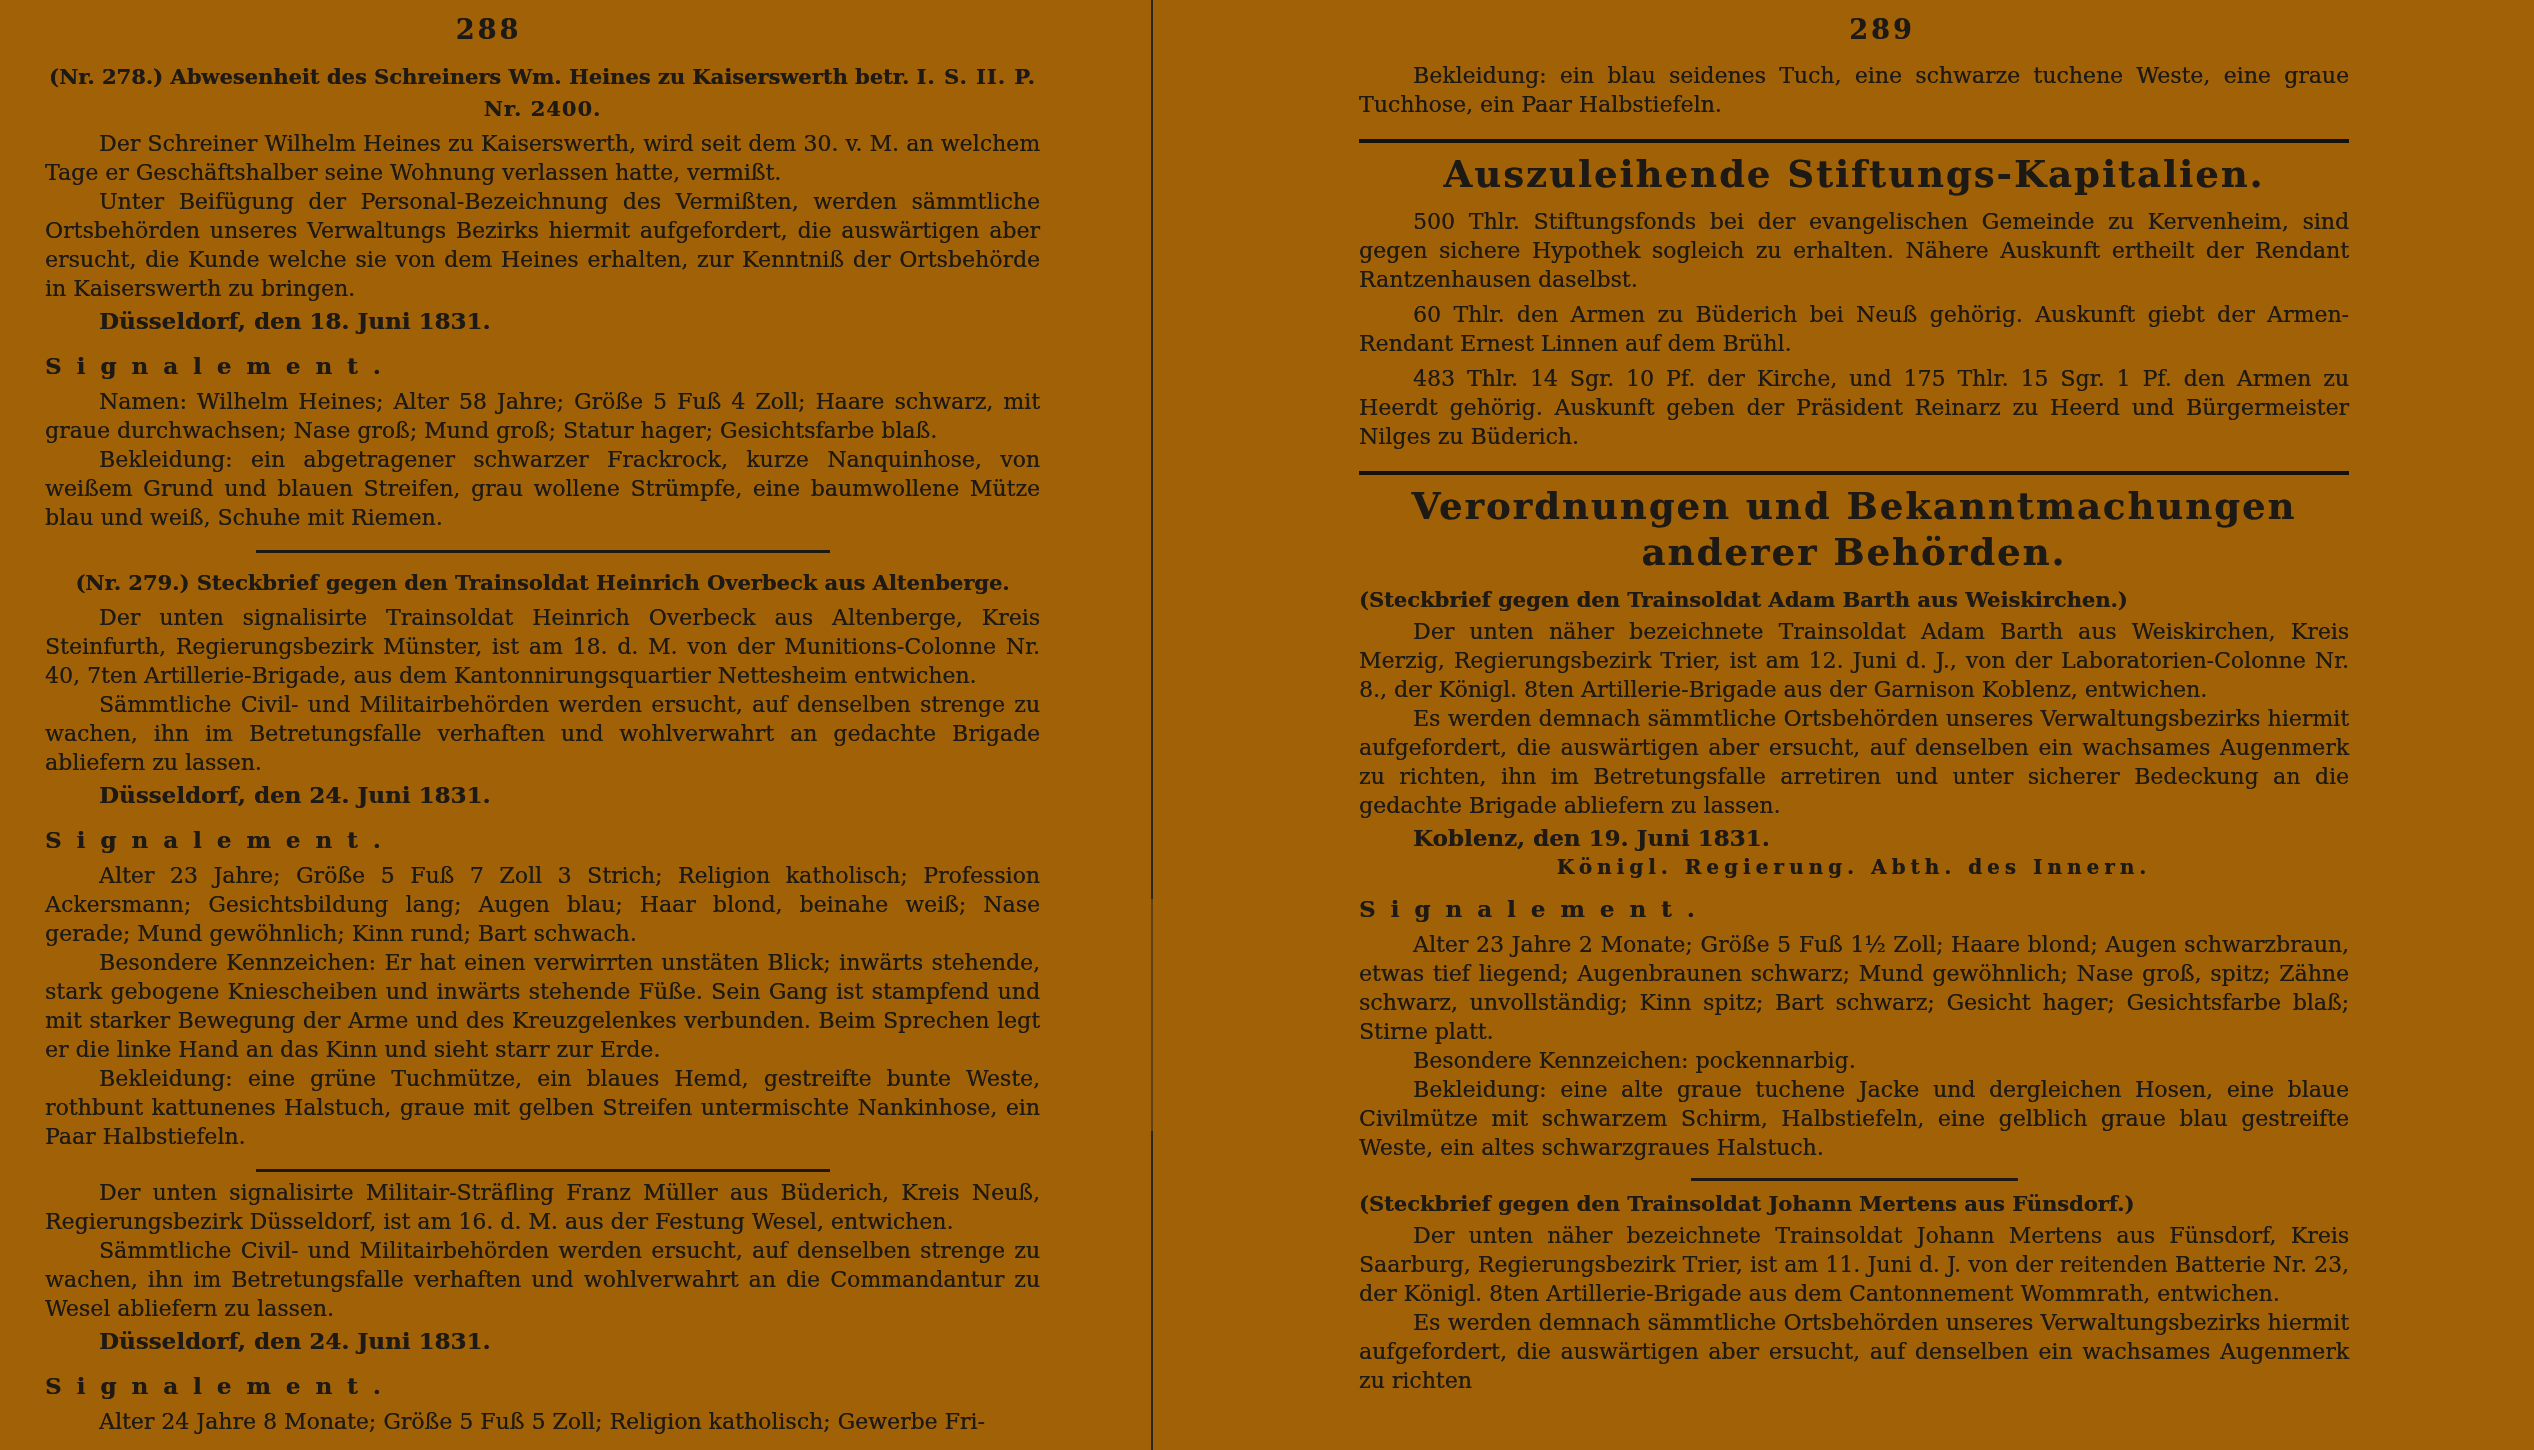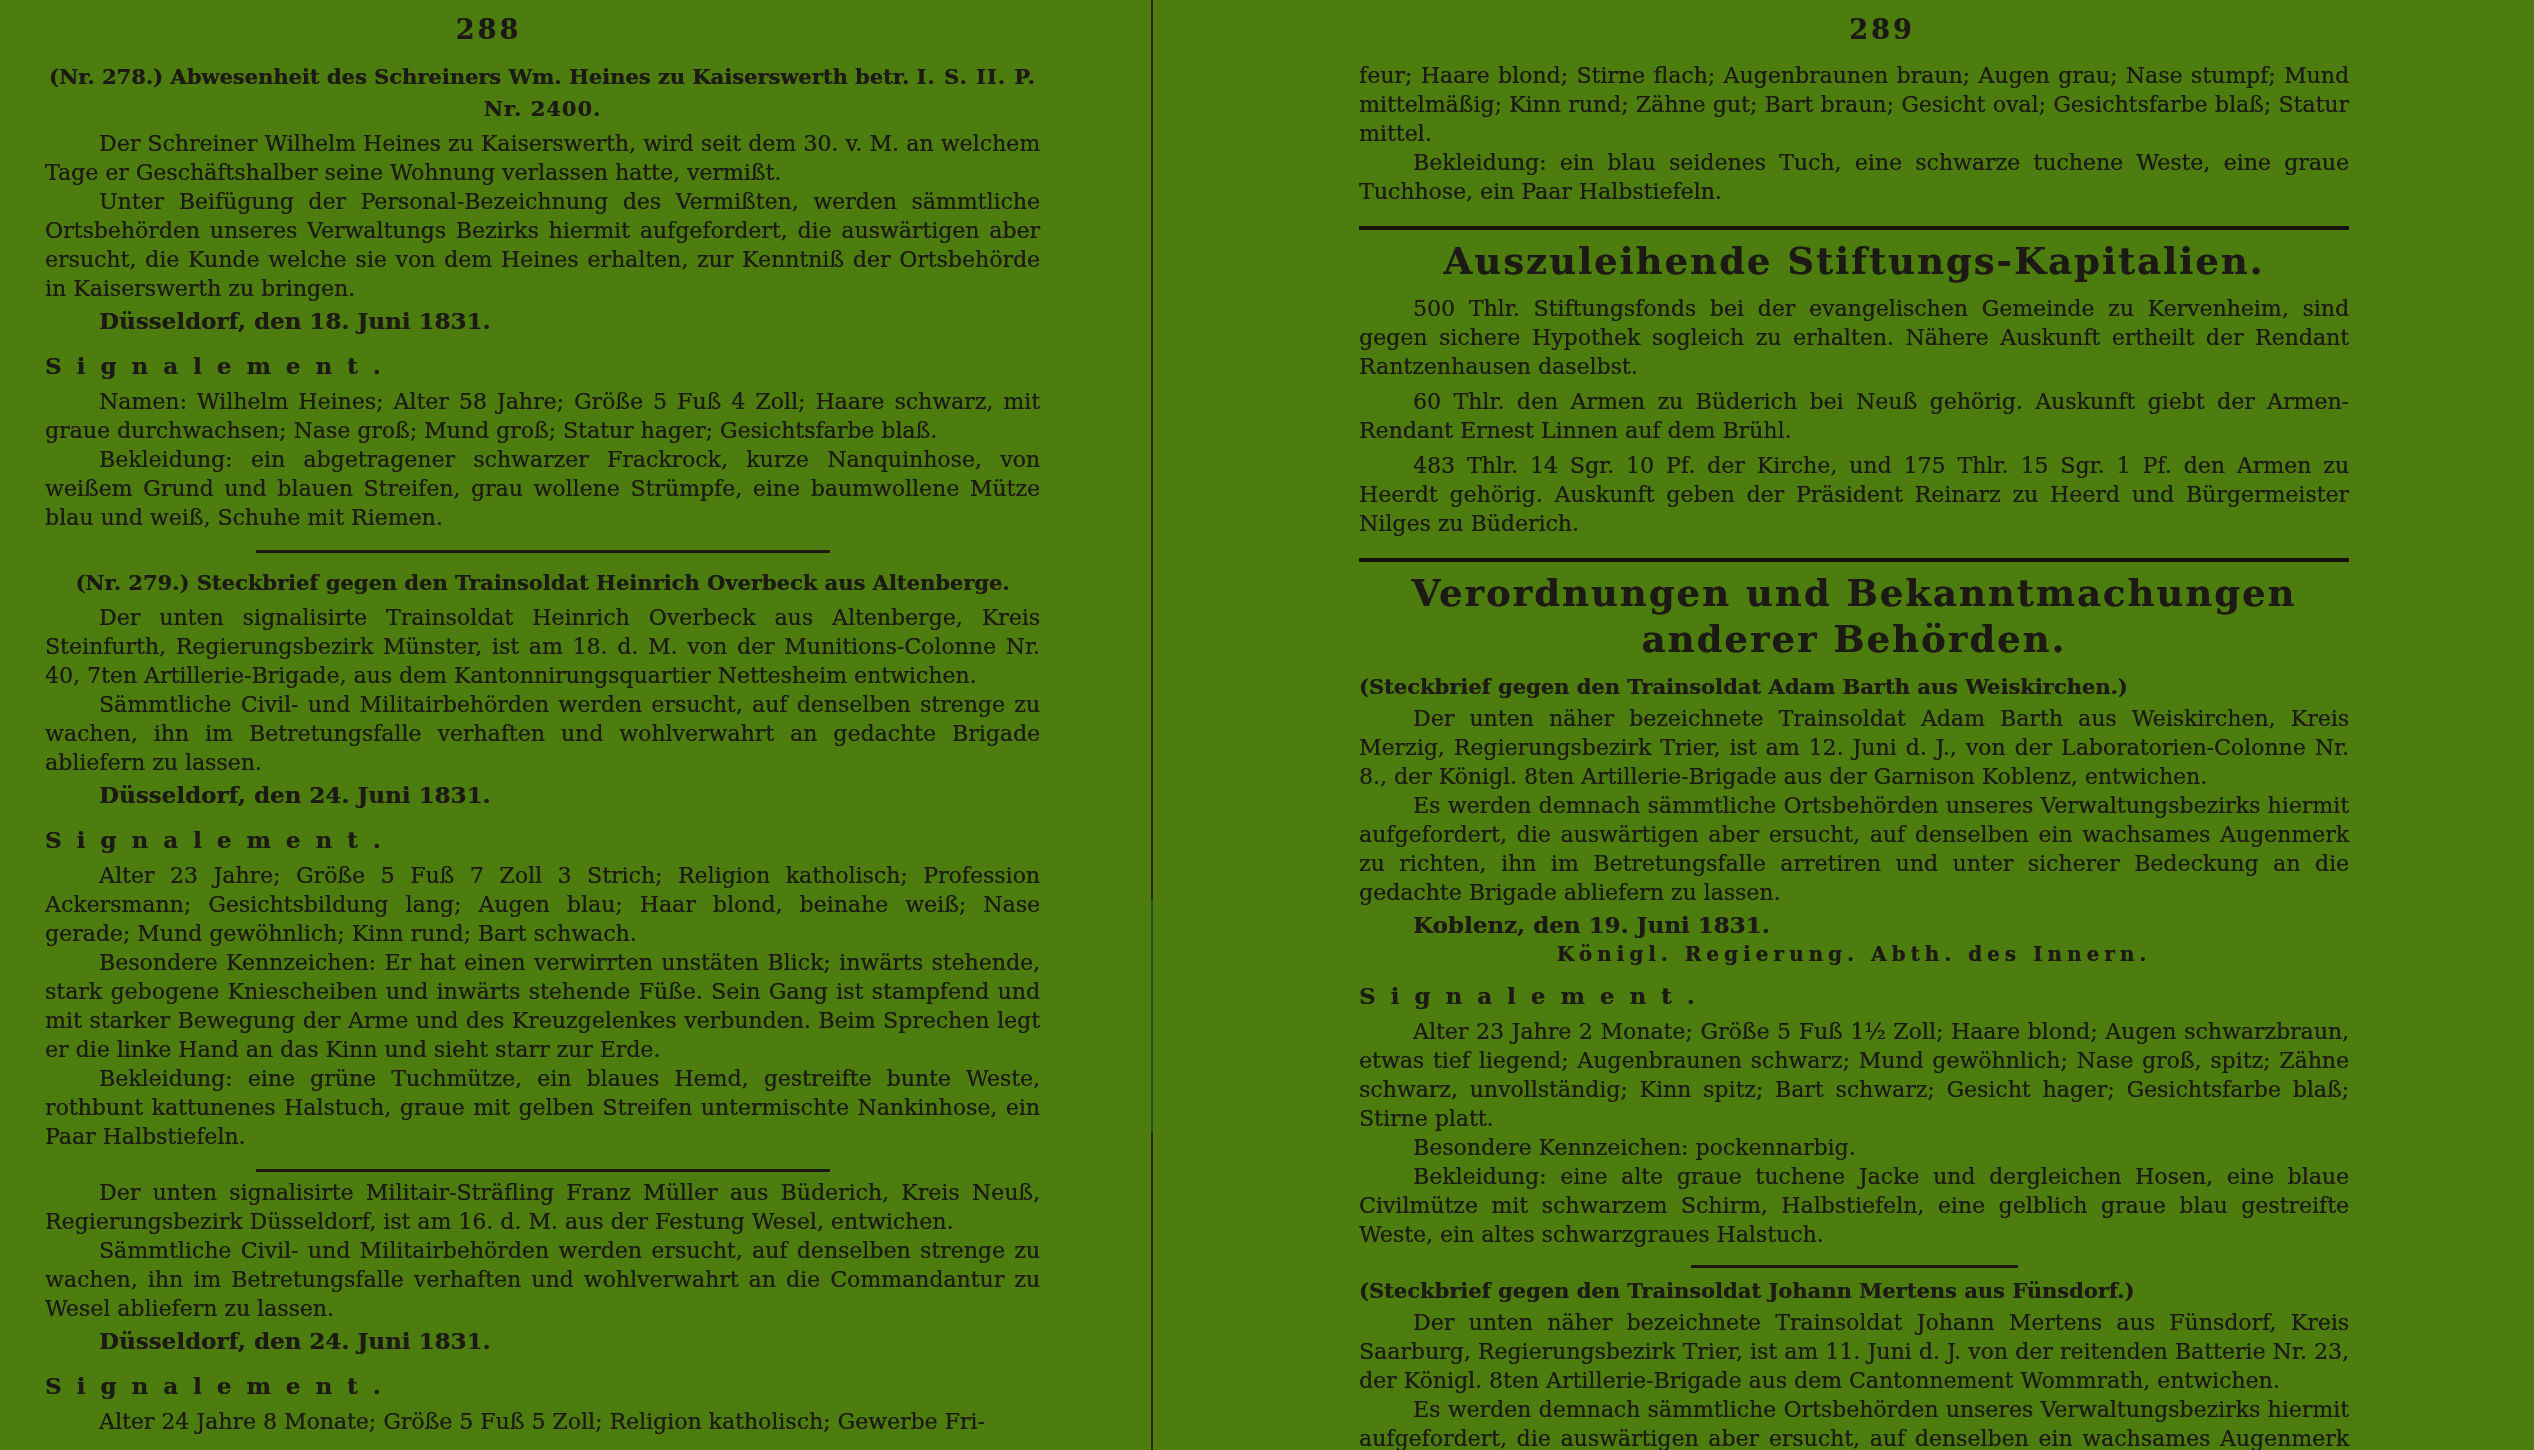--- a/index.html
+++ b/index.html
@@ -1,20 +1,20 @@
 <!DOCTYPE html>
 <html><head>
 <meta charset="utf-8">
 <style>
   html,body{margin:0;padding:0;background:#d8d5cf;}
   .spread{
     position:relative;
     width:2534px;height:1450px;
     margin:0 auto;
-    background:#4d7c0f;
+    background:#a16207;
     font-family:"DejaVu Serif", serif;
     color:#1d1914;
     overflow:hidden;
     text-shadow:0.3px 0 0 rgba(29,25,20,.75);
   }
   .page{position:absolute;top:10px;}
   .page-left{left:45px;width:995px;}
   .page-right{left:1359px;width:990px;}
   .center-rule{
     position:absolute;left:1151px;top:0;width:2px;height:1450px;
@@ -107,21 +107,20 @@
     <p class="body indent">Der unten signalisirte Militair-Sträfling Franz Müller aus Büderich, Kreis Neuß, Regierungsbezirk Düsseldorf, ist am 16. d. M. aus der Festung Wesel, entwichen.</p>
     <p class="body indent">Sämmtliche Civil- und Militairbehörden werden ersucht, auf denselben strenge zu wachen, ihn im Betretungsfalle verhaften und wohlverwahrt an die Commandantur zu Wesel abliefern zu lassen.</p>
     <p class="date-line">Düsseldorf, den 24. Juni 1831.</p>
     <div class="sig-heading">Signalement.</div>
     <p class="body indent">Alter 24 Jahre 8 Monate; Größe 5 Fuß 5 Zoll; Religion katholisch; Gewerbe Fri-</p>
   </div>
 
   <div class="page page-right">
     <div class="pagenum shift-right">289</div>
 
-    <p class="body">feur; Haare blond; Stirne flach; Augenbraunen braun; Augen grau; Nase stumpf; Mund mittelmäßig; Kinn rund; Zähne gut; Bart braun; Gesicht oval; Gesichtsfarbe blaß; Statur mittel.</p>
     <p class="body indent">Bekleidung: ein blau seidenes Tuch, eine schwarze tuchene Weste, eine graue Tuchhose, ein Paar Halbstiefeln.</p>
 
     <hr class="rule-thick">
 
     <div class="big-heading">Auszuleihende Stiftungs-Kapitalien.</div>
     <p class="body indent">500 Thlr. Stiftungsfonds bei der evangelischen Gemeinde zu Kervenheim, sind gegen sichere Hypothek sogleich zu erhalten. Nähere Auskunft ertheilt der Rendant Rantzenhausen daselbst.</p>
     <p class="body indent gap-top">60 Thlr. den Armen zu Büderich bei Neuß gehörig. Auskunft giebt der Armen-Rendant Ernest Linnen auf dem Brühl.</p>
     <p class="body indent gap-top">483 Thlr. 14 Sgr. 10 Pf. der Kirche, und 175 Thlr. 15 Sgr. 1 Pf. den Armen zu Heerdt gehörig. Auskunft geben der Präsident Reinarz zu Heerd und Bürgermeister Nilges zu Büderich.</p>
 
     <hr class="rule-thick">

